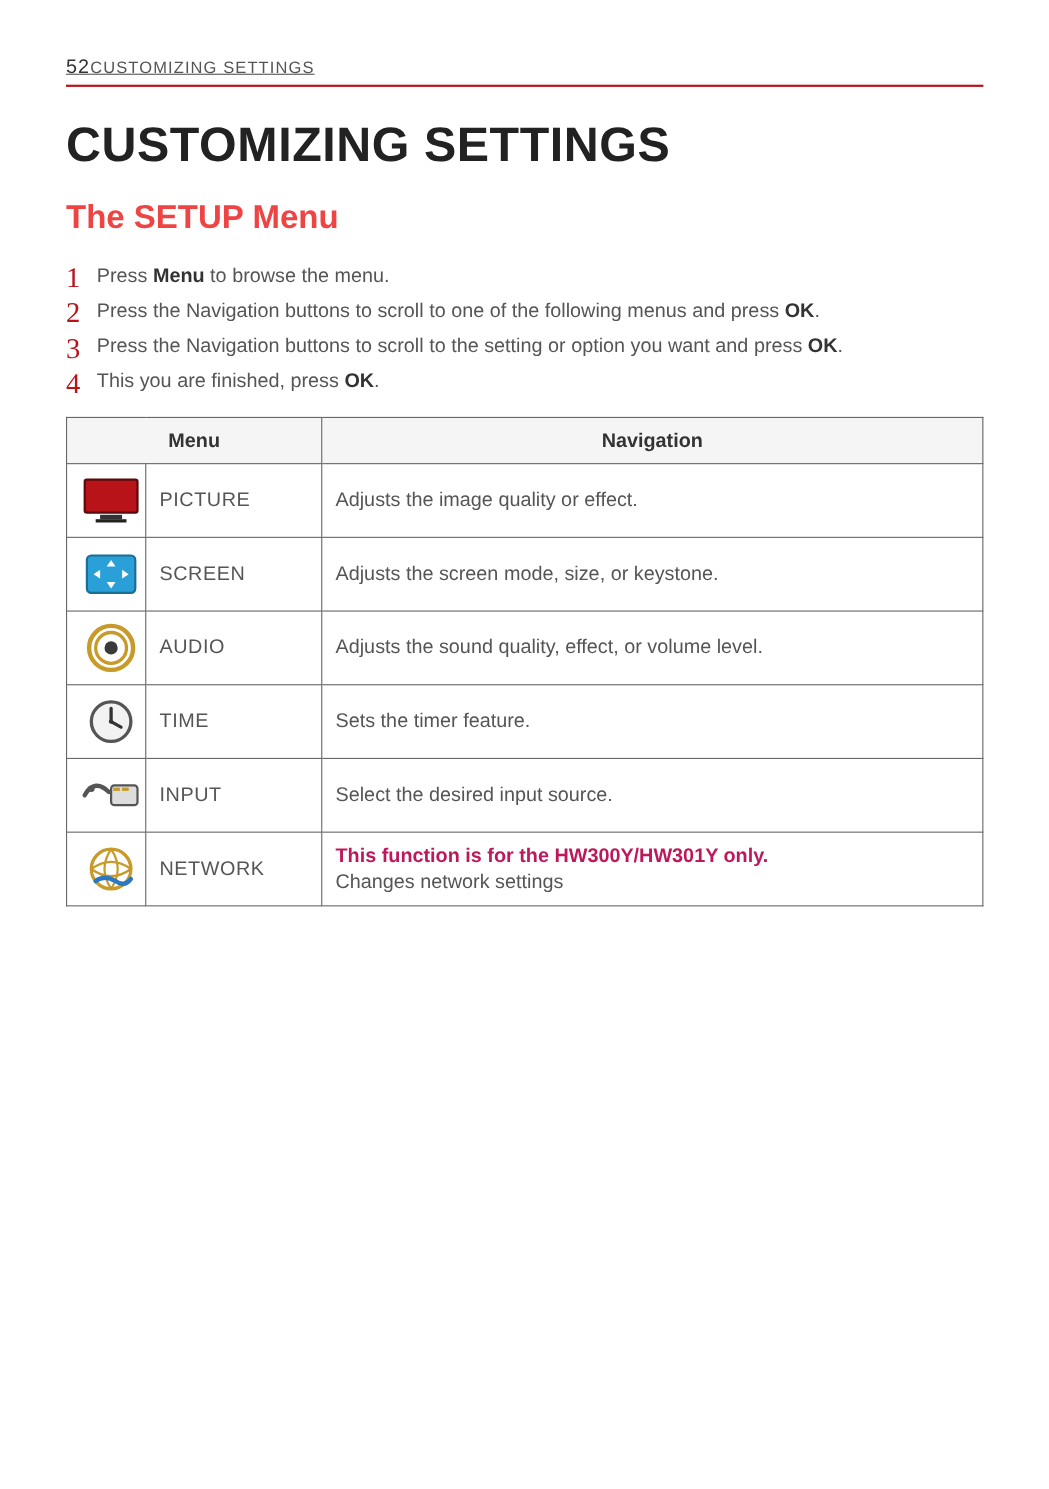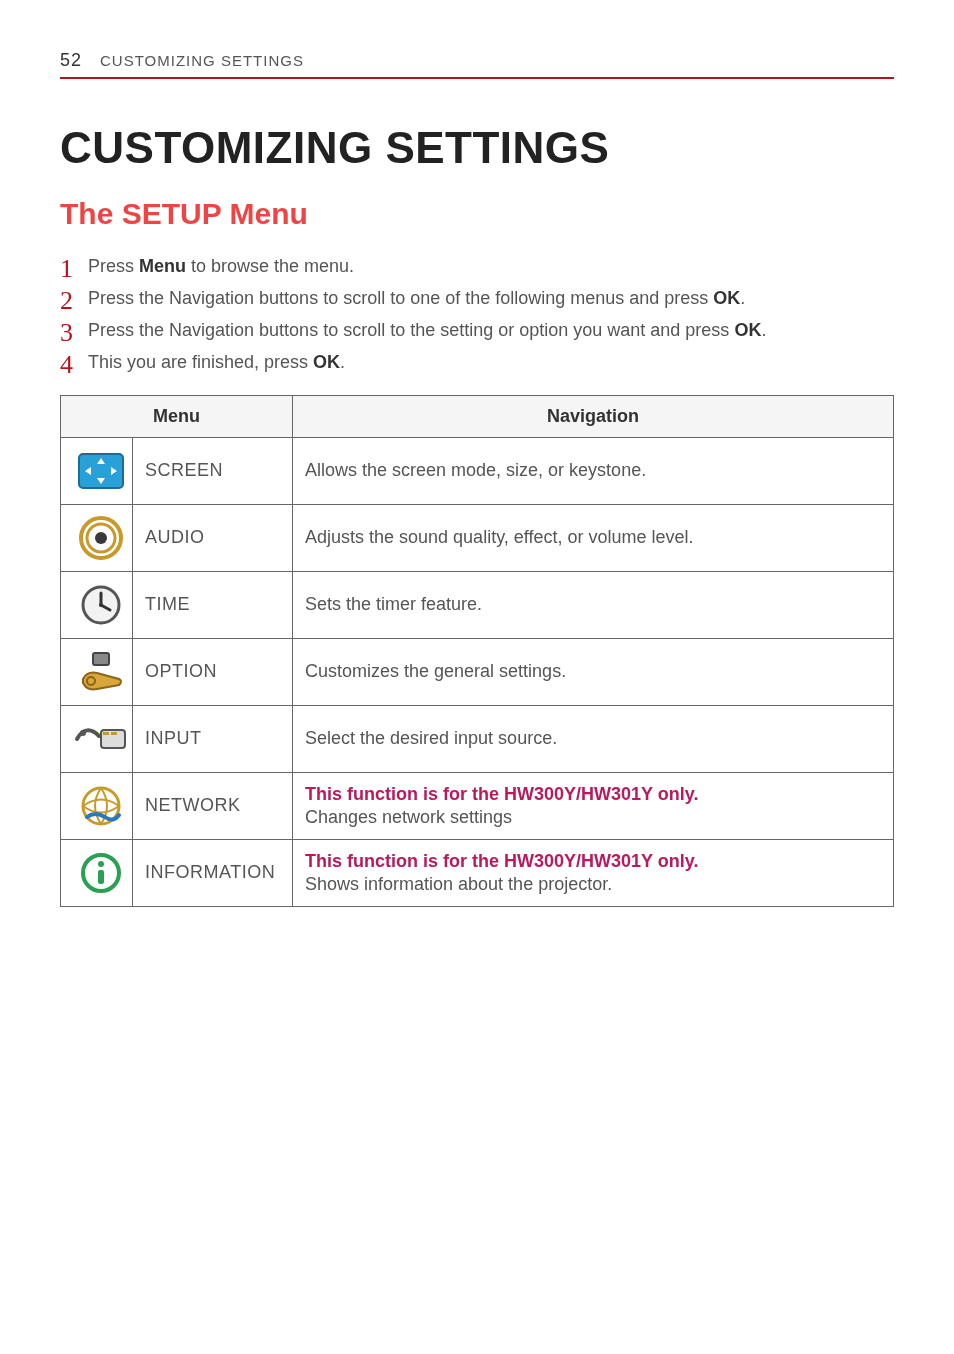--- a/index.html
+++ b/index.html
@@ -1,18 +1,18 @@
 <!DOCTYPE html>
 <html><head>
 <meta charset="utf-8">
 <style>
   * { box-sizing: border-box; margin: 0; padding: 0; }
   html, body { width: 954px; background: #fff; font-family: Arial, Helvetica, sans-serif; color: #555; }
   .page { padding: 50px 60px 40px 60px; }
-  .header-row { display: flex; align-items: baseline; gap: 18px; border-bottom: 2px solid #b9131a; padding-bottom: 6px; margin-bottom: 44px; }
+  .header-row { display: flex; align-items: baseline; border-bottom: 2px solid #b9131a; padding-bottom: 6px; margin-bottom: 28px; text-decoration: underline; }
   .header-row .pnum { font-size: 18px; color: #333; letter-spacing: 1px; }
   .header-row .phead { font-size: 15px; color: #555; letter-spacing: 1px; }
   h1.title { font-size: 44px; font-weight: 800; color: #222; letter-spacing: 0.5px; margin-bottom: 24px; }
   h2.subtitle { font-size: 30px; font-weight: 700; color: #ef4444; margin-bottom: 22px; }
   ol.steps { list-style: none; margin: 0 0 18px 0; padding: 0; }
   ol.steps li { position: relative; padding-left: 28px; font-size: 18px; line-height: 1.55; color: #555; margin-bottom: 4px; }
   ol.steps li .num { position: absolute; left: 0; top: -4px; font-size: 26px; color: #b9131a; font-weight: 400; font-family: "Times New Roman", serif; }
   ol.steps li .bold { font-weight: 700; color: #333; }
   table.menu { width: 100%; border-collapse: collapse; border: 1.5px solid #666; table-layout: fixed; }
   table.menu th { border: 1.5px solid #666; background: #f5f5f5; padding: 10px 8px; font-size: 18px; color: #333; font-weight: 700; }
@@ -63,33 +63,44 @@
         <col class="col-desc">
   </colgroup>
   <thead>
     <tr>
       <th colspan="2">Menu</th>
       <th>Navigation</th>
     </tr>
   </thead>
   <tbody>
 
+    <tr>
+      <td class="icon-cell">
+        <svg width="56" height="46" viewBox="0 0 56 46">
+          <rect x="4" y="4" width="48" height="30" rx="2" fill="#b9131a" stroke="#5a0a0d" stroke-width="2"></rect>
+          <rect x="18" y="36" width="20" height="4" fill="#333"></rect>
+          <rect x="14" y="40" width="28" height="3" fill="#222"></rect>
+        </svg>
+      </td>
+      <td><span class="menu-label">PICTURE</span></td>
+      <td><span>Adjusts the image quality or effect.</span></td>
+    </tr>
 
     <tr>
       <td class="icon-cell">
         <svg width="56" height="46" viewBox="0 0 56 46">
           <rect x="6" y="6" width="44" height="34" rx="4" fill="#2aa0d8" stroke="#1a6e96" stroke-width="2"></rect>
           <polygon points="28,10 32,16 24,16" fill="#fff"></polygon>
           <polygon points="28,36 24,30 32,30" fill="#fff"></polygon>
           <polygon points="12,23 18,19 18,27" fill="#fff"></polygon>
           <polygon points="44,23 38,19 38,27" fill="#fff"></polygon>
         </svg>
       </td>
       <td><span class="menu-label">SCREEN</span></td>
-      <td><span>Allows the screen mode, size, or keystone.</span></td>
+      <td><span>Adjusts the screen mode, size, or keystone.</span></td>
     </tr>
 
     <tr>
       <td class="icon-cell">
         <svg width="56" height="46" viewBox="0 0 56 46">
           <circle cx="28" cy="23" r="20" fill="none" stroke="#c79a2a" stroke-width="4"></circle>
           <circle cx="28" cy="23" r="14" fill="none" stroke="#c79a2a" stroke-width="3"></circle>
           <circle cx="28" cy="23" r="6" fill="#3a3a3a"></circle>
         </svg>
       </td>
@@ -103,31 +114,20 @@
           <circle cx="28" cy="23" r="18" fill="#f2f2f2" stroke="#555" stroke-width="3"></circle>
           <line x1="28" y1="23" x2="28" y2="11" stroke="#333" stroke-width="3" stroke-linecap="round"></line>
           <line x1="28" y1="23" x2="37" y2="28" stroke="#333" stroke-width="3" stroke-linecap="round"></line>
           <circle cx="28" cy="23" r="2" fill="#333"></circle>
         </svg>
       </td>
       <td><span class="menu-label">TIME</span></td>
       <td><span>Sets the timer feature.</span></td>
     </tr>
 
-    <tr>
-      <td class="icon-cell">
-        <svg width="56" height="46" viewBox="0 0 56 46">
-          <rect x="20" y="4" width="16" height="12" rx="2" fill="#888" stroke="#444" stroke-width="2"></rect>
-          <path d="M10 30 Q14 22 24 24 L46 30 Q50 32 46 36 L24 40 Q14 42 10 34 Z" fill="#d8a63a" stroke="#8a651a" stroke-width="2"></path>
-          <circle cx="18" cy="32" r="4" fill="none" stroke="#8a651a" stroke-width="2"></circle>
-        </svg>
-      </td>
-      <td><span class="menu-label">OPTION</span></td>
-      <td><span>Customizes the general settings.</span></td>
-    </tr>
 
     <tr>
       <td class="icon-cell">
         <svg width="56" height="46" viewBox="0 0 56 46">
           <rect x="28" y="14" width="24" height="18" rx="3" fill="#ddd" stroke="#555" stroke-width="2"></rect>
           <rect x="30" y="16" width="6" height="3" fill="#c79a2a"></rect>
           <rect x="38" y="16" width="6" height="3" fill="#c79a2a"></rect>
           <path d="M4 23 C10 12 18 12 26 20" fill="none" stroke="#555" stroke-width="4" stroke-linecap="round"></path>
           <circle cx="10" cy="17" r="3" fill="#555"></circle>
         </svg>
@@ -148,32 +148,18 @@
           <path d="M14 34 Q22 28 32 34 Q40 40 46 32" fill="none" stroke="#2a78c2" stroke-width="4" stroke-linecap="round"></path>
         </svg>
       </td>
       <td><span class="menu-label">NETWORK</span></td>
       <td>
         <span class="desc-bold">This function is for the HW300Y/HW301Y only.</span>
         <span>Changes network settings</span>
       </td>
     </tr>
 
-    <tr>
-      <td class="icon-cell">
-        <svg width="56" height="46" viewBox="0 0 56 46">
-          <circle cx="28" cy="23" r="18" fill="#fff" stroke="#2aa054" stroke-width="4"></circle>
-          <circle cx="28" cy="14" r="3" fill="#2aa054"></circle>
-          <rect x="25" y="20" width="6" height="14" rx="2" fill="#2aa054"></rect>
-        </svg>
-      </td>
-      <td><span class="menu-label">INFORMATION</span></td>
-      <td>
-        <span class="desc-bold">This function is for the HW300Y/HW301Y only.</span>
-        <span>Shows information about the projector.</span>
-      </td>
-    </tr>
 
 
   </tbody>
 </table>
 
 </div>
 
 </body></html>

